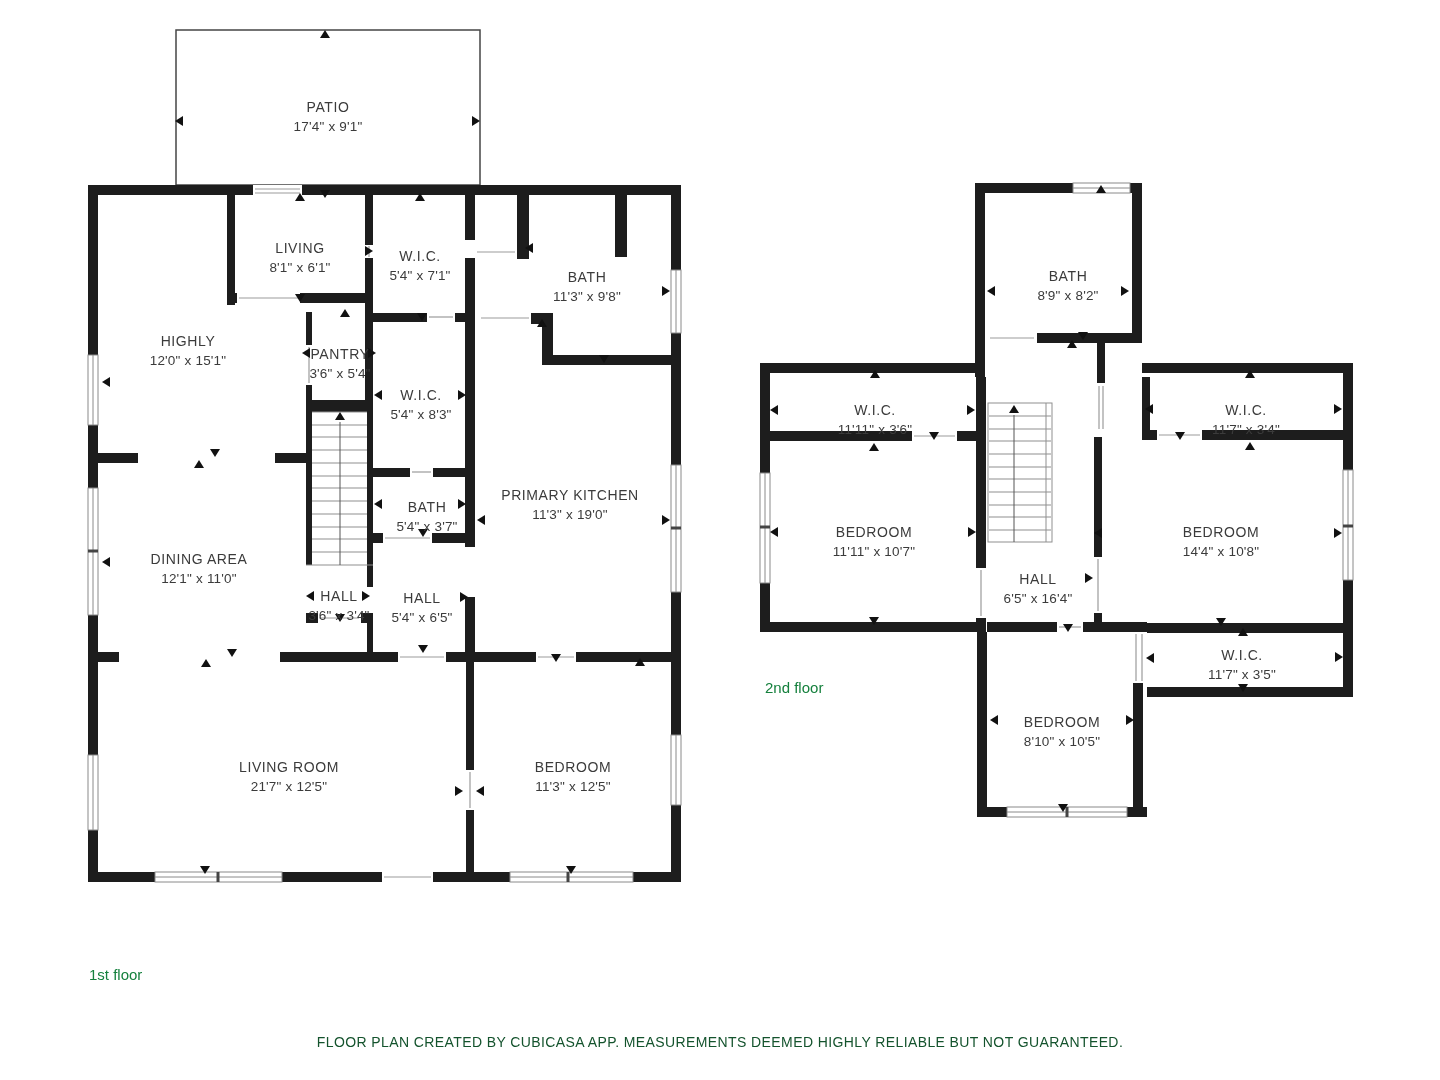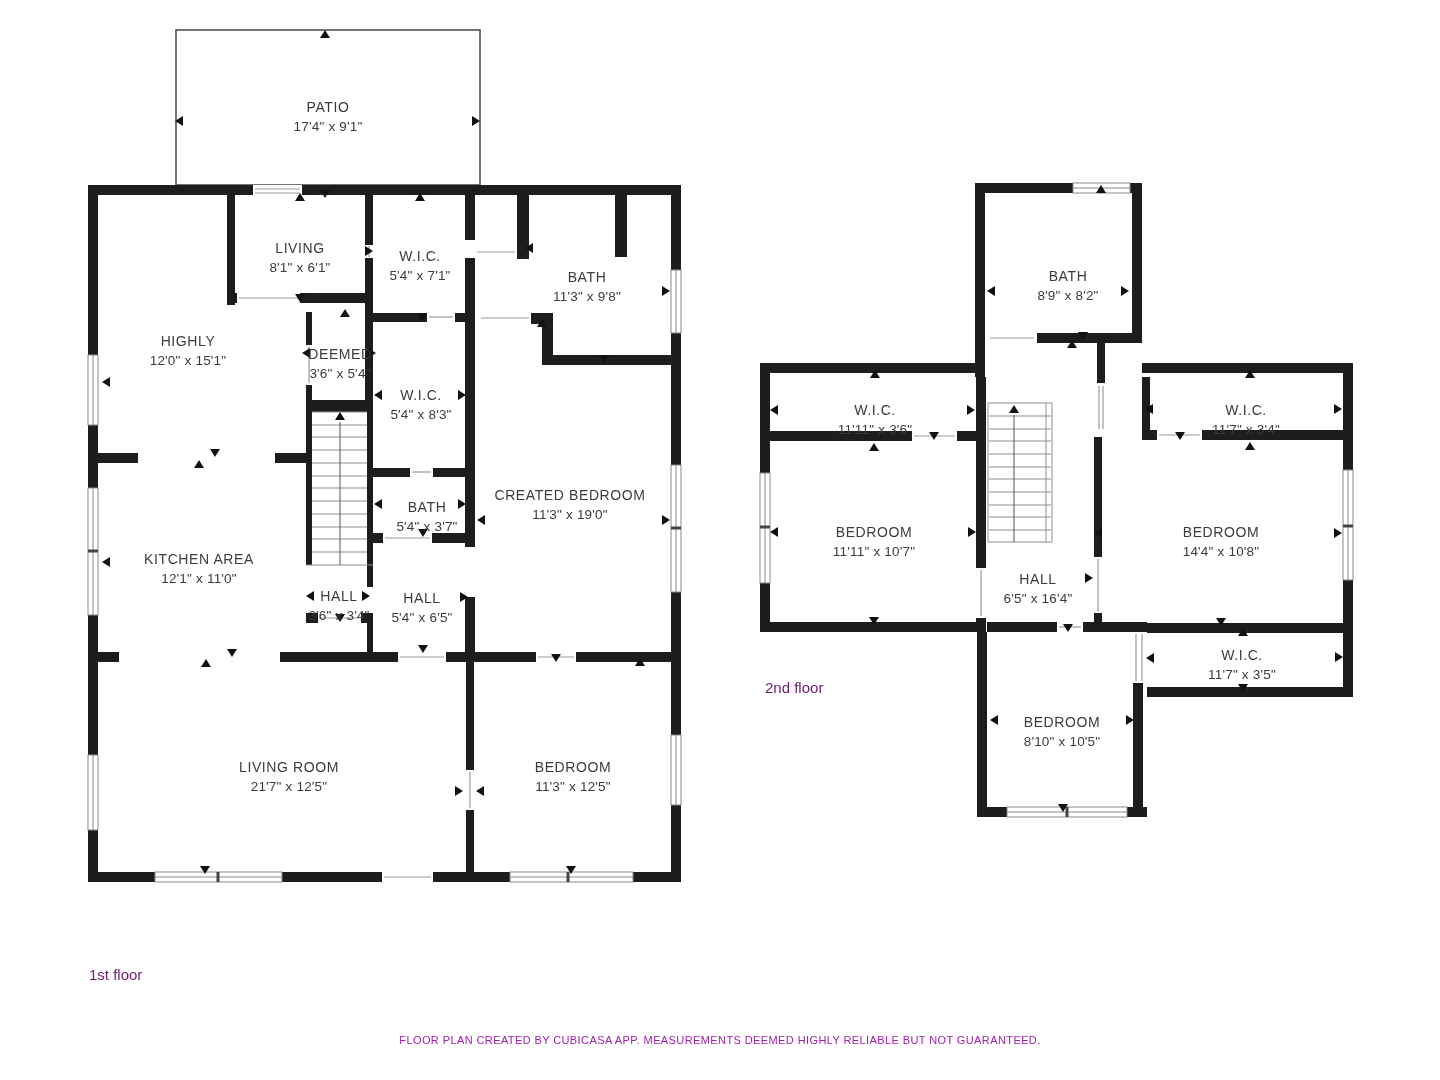--- a/index.html
+++ b/index.html
@@ -7,24 +7,24 @@
     position:relative;width:1440px;height:1080px;background:#ffffff;overflow:hidden;
     font-family:"Liberation Sans", sans-serif;
   }
   .plan-svg{position:absolute;left:0;top:0;}
   .room-label{
     position:absolute;transform:translate(-50%,-50%);
     text-align:center;white-space:nowrap;color:#3b3b3b;z-index:3;
   }
   .room-name{font-size:14px;letter-spacing:0.6px;line-height:20px;}
   .room-dims{font-size:13.5px;letter-spacing:0.2px;line-height:20px;}
-  .floor-label{position:absolute;font-size:15px;color:#701a75;z-index:3;}
+  .floor-label{position:absolute;font-size:15px;color:#15803d;z-index:3;}
   .footer-note{
     position:absolute;left:0;top:1034px;width:100%;text-align:center;
-    font-size:11px;letter-spacing:0.4px;color:#a21caf;z-index:3;
+    font-size:14px;letter-spacing:0.4px;color:#14532d;z-index:3;
   }
 </style>
 </head>
 <body>
 
 <div class="stage">
 
   <svg class="plan-svg" width="1440" height="1080" viewBox="0 0 1440 1080">
     <defs>
       <g id="tu">
@@ -355,37 +355,37 @@
   </div>
   <div class="room-label" style="left:420px;top:266px">
     <div class="room-name">W.I.C.</div>
     <div class="room-dims">5'4" x 7'1"</div>
   </div>
   <div class="room-label" style="left:587px;top:287px">
     <div class="room-name">BATH</div>
     <div class="room-dims">11'3" x 9'8"</div>
   </div>
   <div class="room-label" style="left:340px;top:364px">
-    <div class="room-name">DEEMED</div>
+    <div class="room-name">PANTRY</div>
     <div class="room-dims">3'6" x 5'4"</div>
   </div>
   <div class="room-label" style="left:421px;top:405px">
     <div class="room-name">W.I.C.</div>
     <div class="room-dims">5'4" x 8'3"</div>
   </div>
   <div class="room-label" style="left:427px;top:517px">
     <div class="room-name">BATH</div>
     <div class="room-dims">5'4" x 3'7"</div>
   </div>
   <div class="room-label" style="left:570px;top:505px">
-    <div class="room-name">CREATED BEDROOM</div>
+    <div class="room-name">PRIMARY KITCHEN</div>
     <div class="room-dims">11'3" x 19'0"</div>
   </div>
   <div class="room-label" style="left:199px;top:569px">
-    <div class="room-name">KITCHEN AREA</div>
+    <div class="room-name">DINING AREA</div>
     <div class="room-dims">12'1" x 11'0"</div>
   </div>
   <div class="room-label" style="left:339px;top:606px">
     <div class="room-name">HALL</div>
     <div class="room-dims">3'6" x 3'4"</div>
   </div>
   <div class="room-label" style="left:422px;top:608px">
     <div class="room-name">HALL</div>
     <div class="room-dims">5'4" x 6'5"</div>
   </div>

